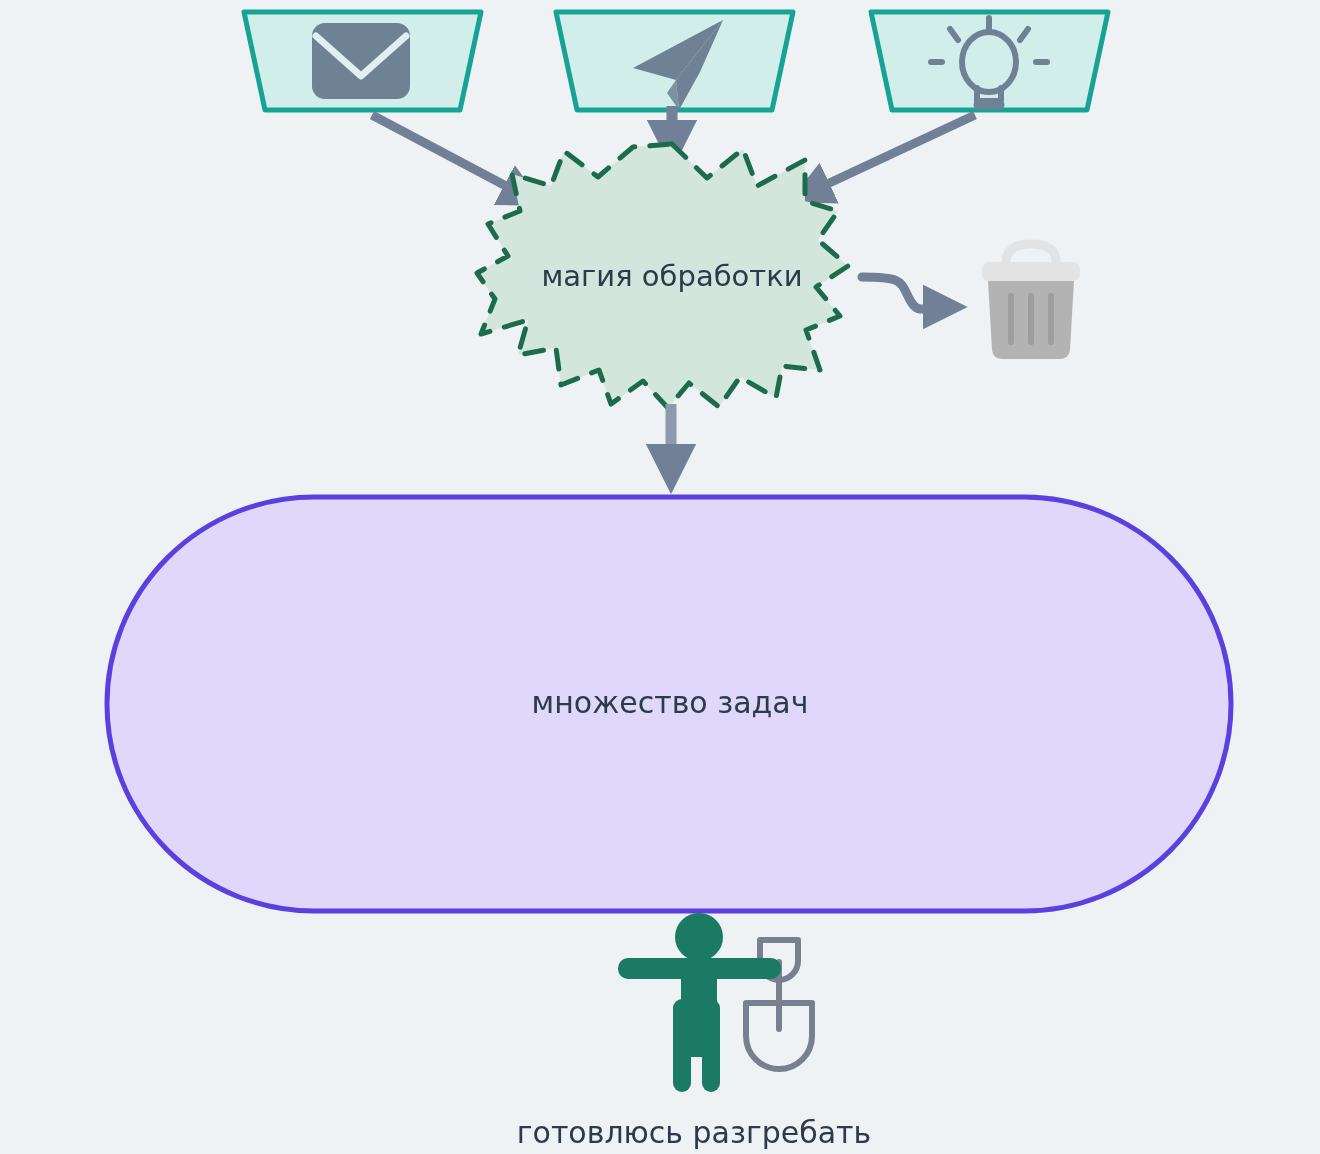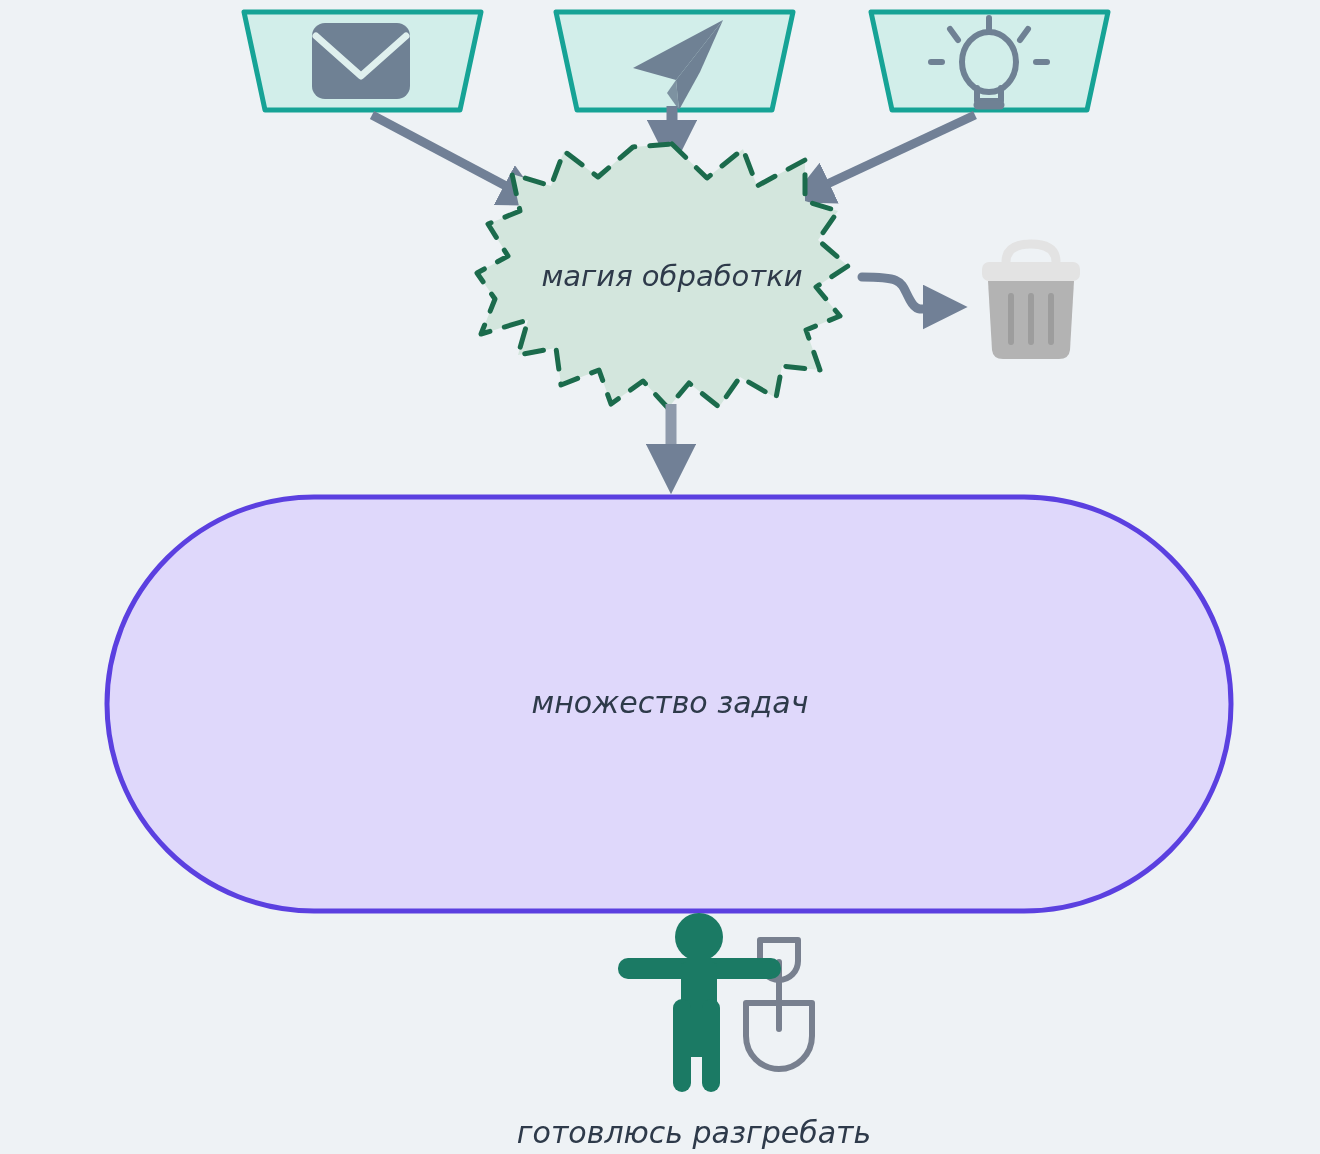--- a/index.html
+++ b/index.html
@@ -9,21 +9,20 @@
   }
   body {
     font-family: "DejaVu Sans", sans-serif;
   }
   #stage {
     position: relative;
     width: 1320px;
     height: 1154px;
     background: #eef2f5;
     overflow: hidden;
-    font-style: italic;
   }
   #stage svg.layer {
     position: absolute;
     left: 0;
     top: 0;
     width: 1320px;
     height: 1154px;
   }
   .node-label {
     fill: #2e3a4a;

